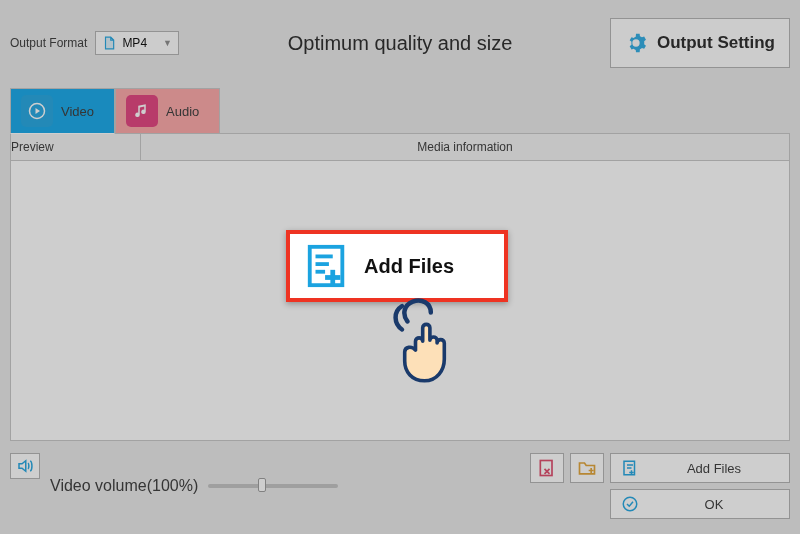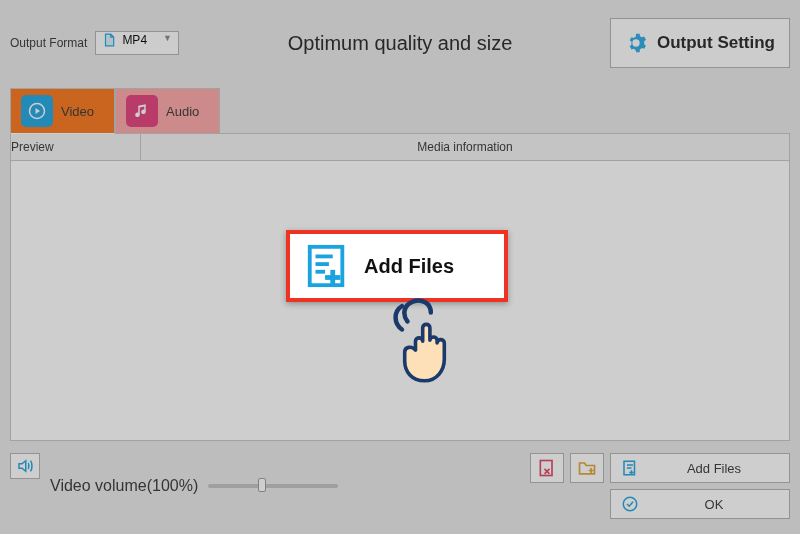--- a/index.html
+++ b/index.html
@@ -23,25 +23,25 @@
     align-items: center;
     padding: 18px 10px 10px 10px;
     gap: 8px;
   }
   .label-text {
     font-size: 12px;
     color: #333;
   }
   .format-select {
     display: flex;
-    align-items: flex-start;
+    align-items: center;
     border: 1px solid #b0b0b0;
     background: #fdfdfd;
     height: 24px;
-    padding: 1px 6px;
+    padding: 11px 6px;
     gap: 6px;
     font-size: 12px;
   }
   .format-select .icon { width: 14px; height: 14px; }
   .format-select .caret { margin-left: 10px; color: #888; font-size: 9px; }
   .spacer { flex: 1; }
   .center-text {
     font-size: 20px;
     color: #222;
     position: absolute;
@@ -71,21 +71,21 @@
     align-items: center;
     gap: 8px;
     padding: 6px 20px 6px 10px;
     border: 1px solid #c5c5c5;
     background: #fca5a5;
     font-size: 13px;
     color: #333;
     height: 46px;
   }
   .tab.active {
-    background: #f97316;
+    background: #0ea5e9;
     border-bottom: 1px solid #fff;
   }
   .tab-icon {
     width: 32px;
     height: 32px;
     border-radius: 5px;
     display: flex;
     align-items: center;
     justify-content: center;
   }

